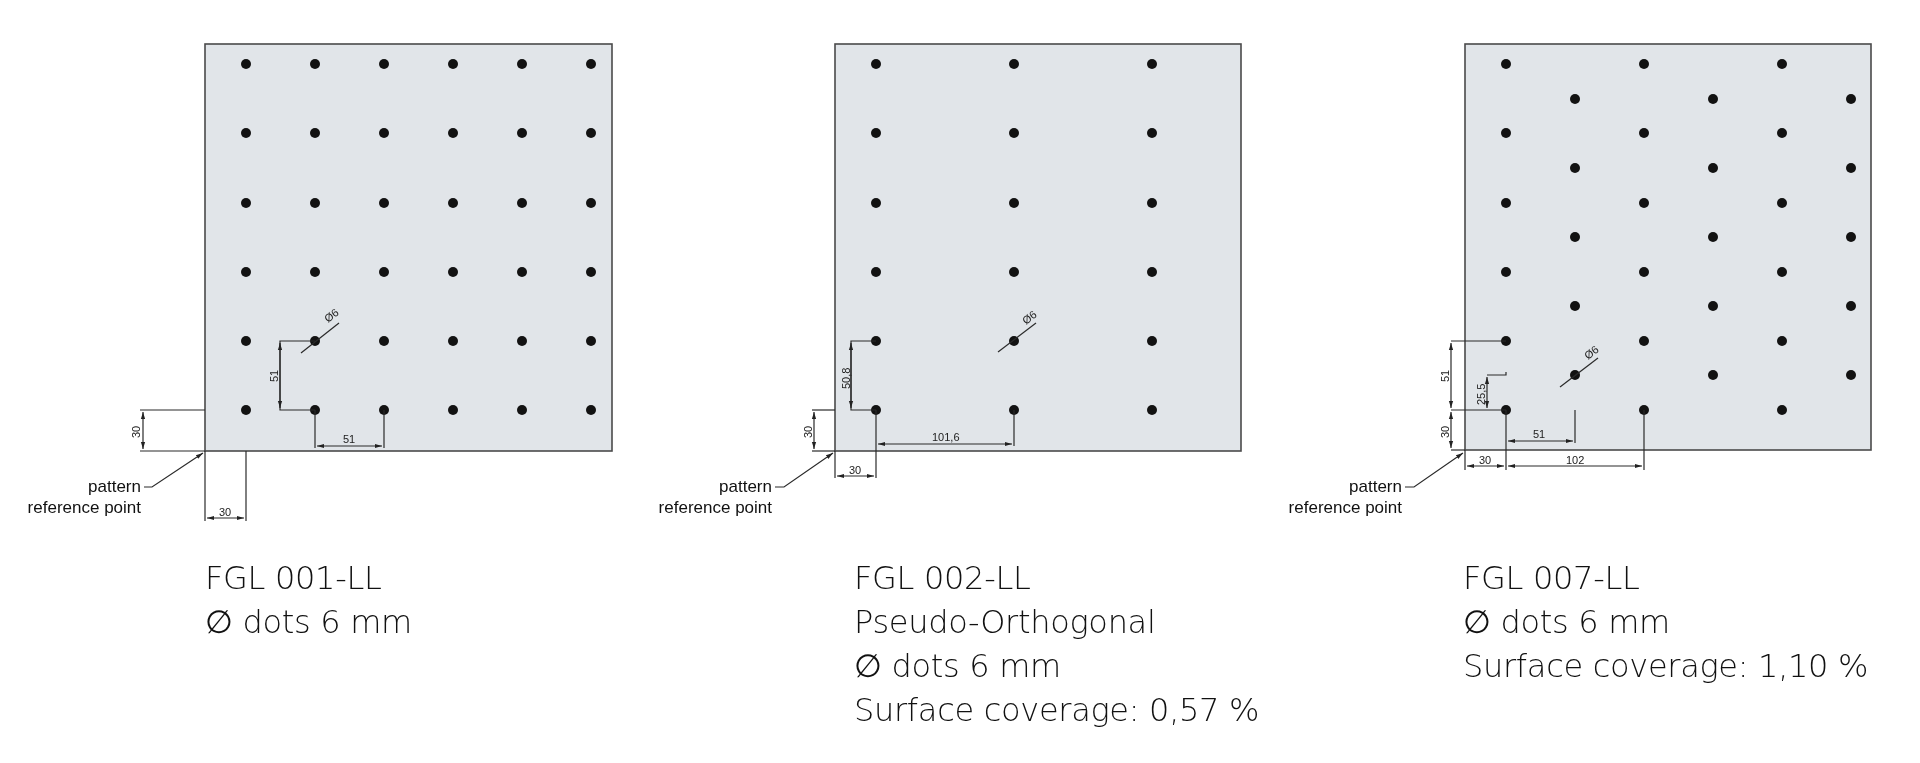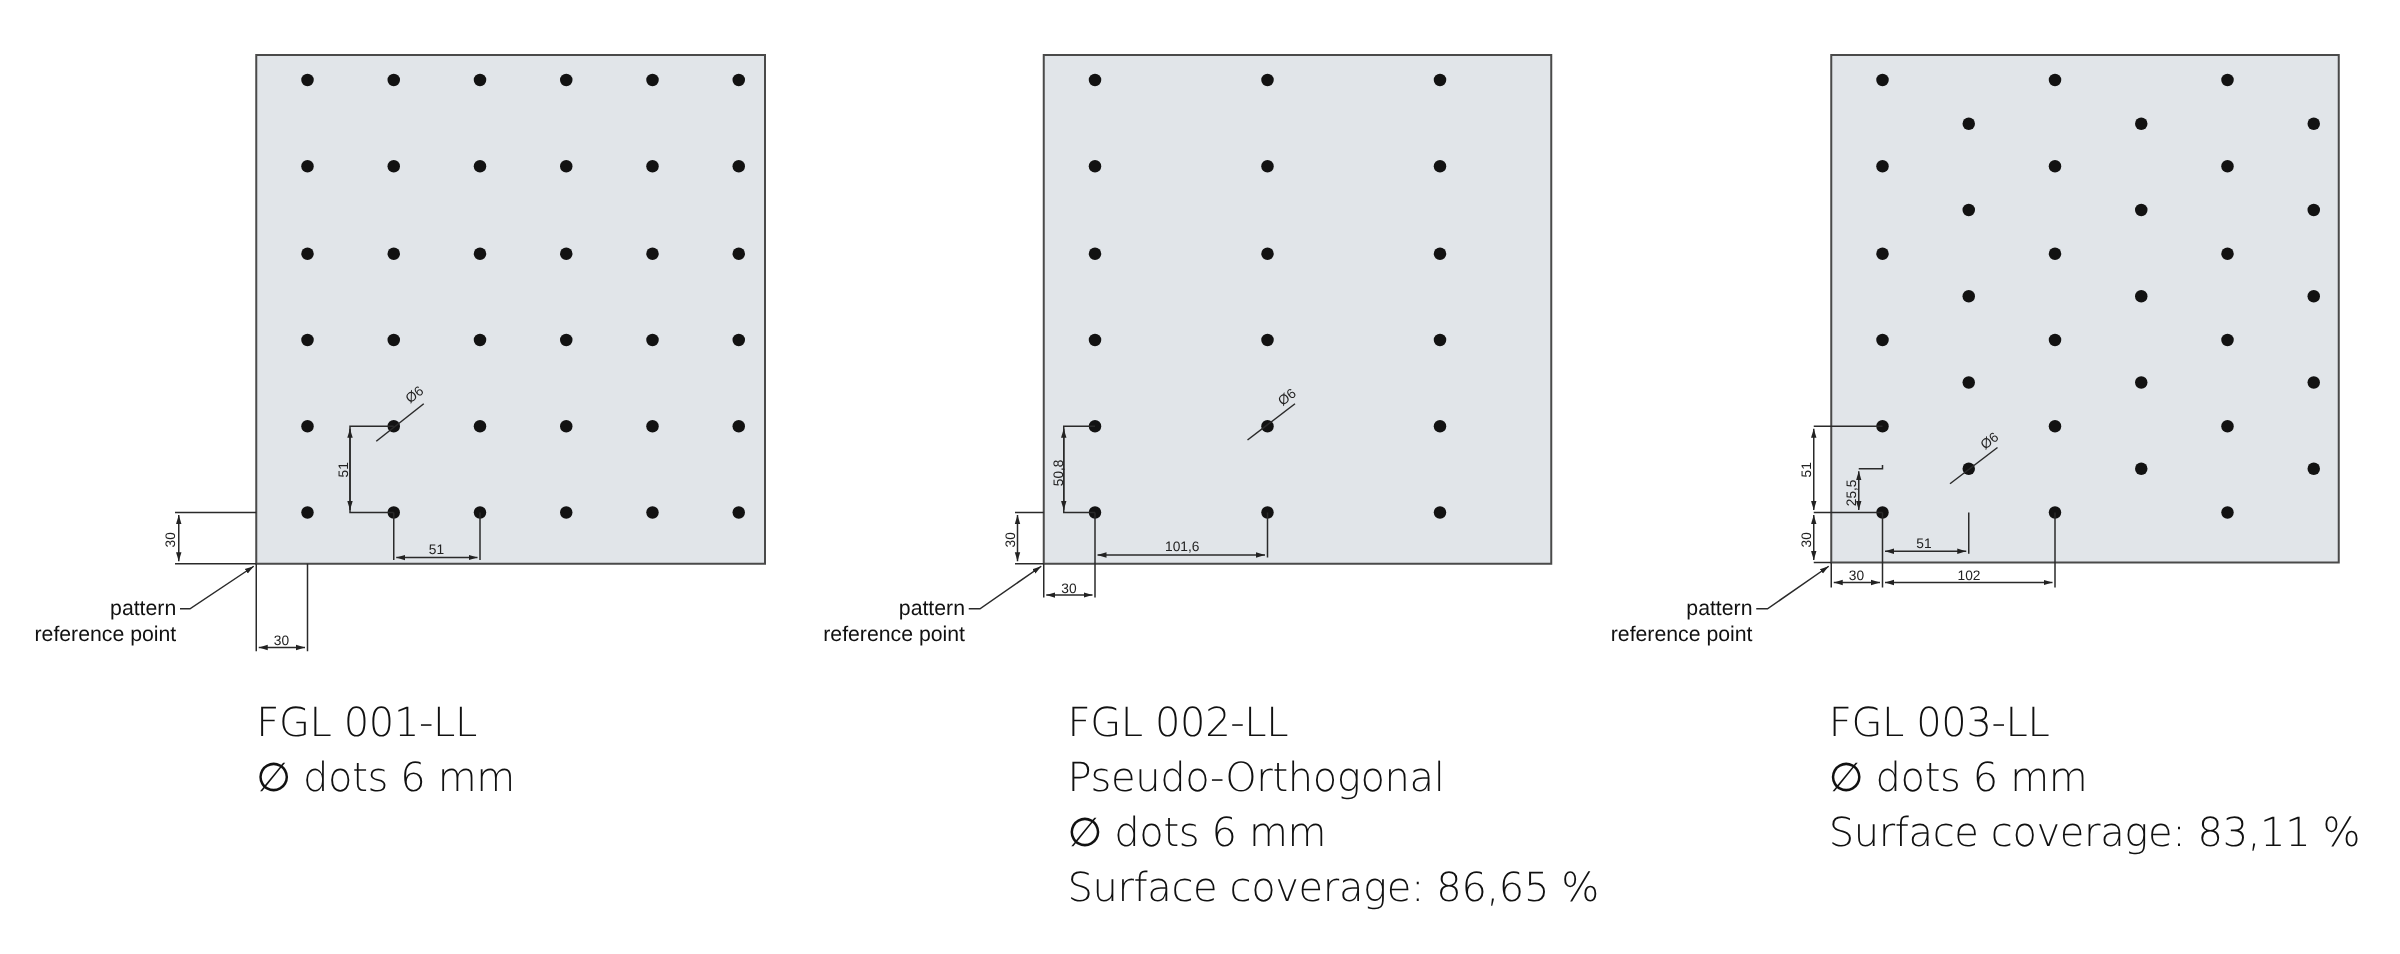--- a/index.html
+++ b/index.html
@@ -213,19 +213,19 @@
 </svg>
 
 <div class="caption" style="left:205px; top:556px;">
   <div>FGL 001-LL</div>
   <div>∅ dots 6 mm</div>
 </div>
 <div class="caption" style="left:854px; top:556px;">
   <div>FGL 002-LL</div>
   <div>Pseudo-Orthogonal</div>
   <div>∅ dots 6 mm</div>
-  <div>Surface coverage: 86,65 %</div>
+  <div>Surface coverage: 0,57 %</div>
 </div>
 <div class="caption" style="left:1463px; top:556px;">
-  <div>FGL 003-LL</div>
+  <div>FGL 007-LL</div>
   <div>∅ dots 6 mm</div>
-  <div>Surface coverage: 83,11 %</div>
+  <div>Surface coverage: 1,10 %</div>
 </div>
 
 </body></html>

